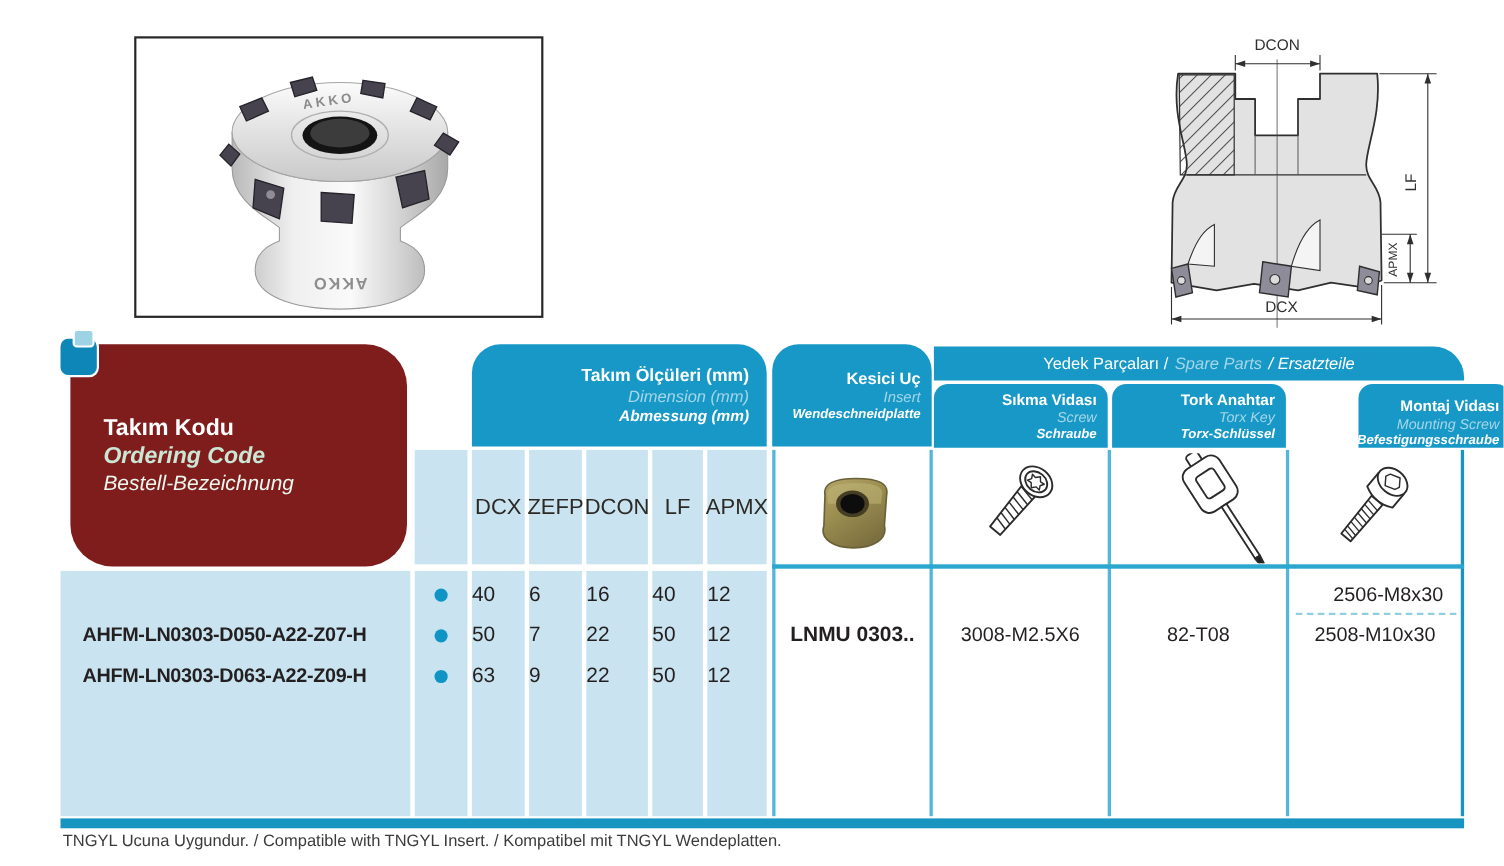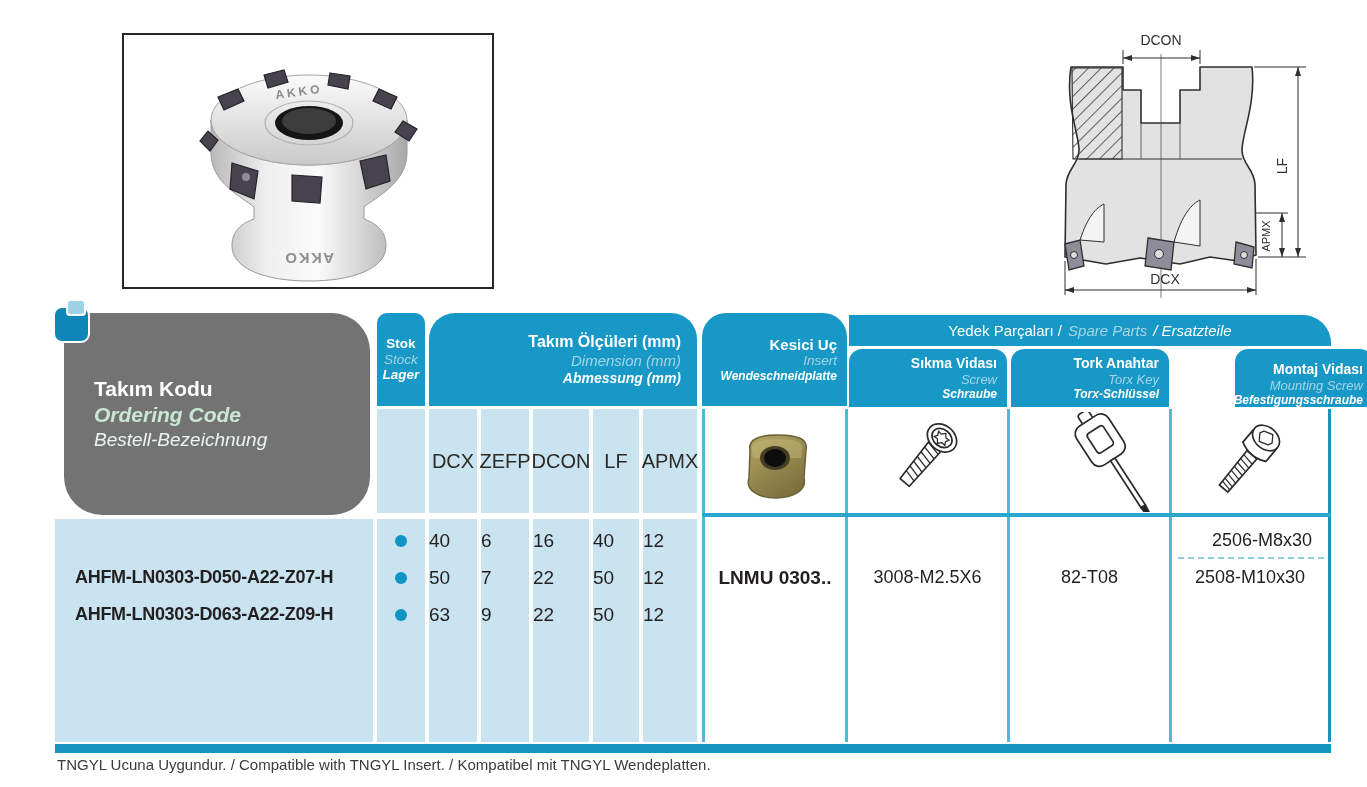--- a/index.html
+++ b/index.html
@@ -34,21 +34,21 @@
   .spare-band .en { color:#a5d6e8; font-style:italic; }
   .spare-band .de { font-style:italic; }
 
   .hdr-sub { top:349px; height:58px; border-radius:13px 13px 0 0; font-size:14px; padding-right:10px; }
   .hdr-sub .en { font-size:13px; } .hdr-sub .de { font-size:12px; }
   .hdr-screw    { left:849px;  width:158px; }
   .hdr-torx     { left:1011px; width:158px; }
   .hdr-mounting { left:1235px; width:138px;justify-content:flex-end; }
 
   
-  .green-box { left:64px; top:313px; width:306px; height:202px; background:#737373;
+  .green-box { left:64px; top:313px; width:306px; height:202px; background:#7f1d1d;
     border-radius:26px 38px 38px 38px; color:#fff; display:flex; flex-direction:column;
     justify-content:center; padding-left:30px; line-height:1.25; }
   .green-box .tr { font-weight:700; font-size:21px; }
   .green-box .en { font-weight:700; font-style:italic; font-size:21px; color:#c9e7d4; }
   .green-box .de { font-style:italic; font-size:19px; color:#eaf6ee; }
 
   
   .bm-tab  { left:66px; top:299px; width:20px; height:17px; background:#9ed3e6;
              border:2px solid #fff; border-radius:4px; }
   .bm-body { left:53px; top:306px; width:37px; height:37px; background:#0f86b8;
@@ -206,25 +206,20 @@
   </svg>
 
   <div class="abs green-box">
     <div class="tr">Takım Kodu</div>
     <div class="en">Ordering Code</div>
     <div class="de">Bestell-Bezeichnung</div>
   </div>
   <div class="abs bm-body"></div>
   <div class="abs bm-tab"></div>
 
-  <div class="abs hdr hdr-stock center">
-    <div class="tr">Stok</div>
-    <div class="en">Stock</div>
-    <div class="de">Lager</div>
-  </div>
 
   <div class="abs hdr hdr-dims">
     <div class="tr">Takım Ölçüleri (mm)</div>
     <div class="en">Dimension (mm)</div>
     <div class="de">Abmessung (mm)</div>
   </div>
 
   <div class="abs hdr hdr-insert">
     <div class="tr">Kesici Uç</div>
     <div class="en">Insert</div>

